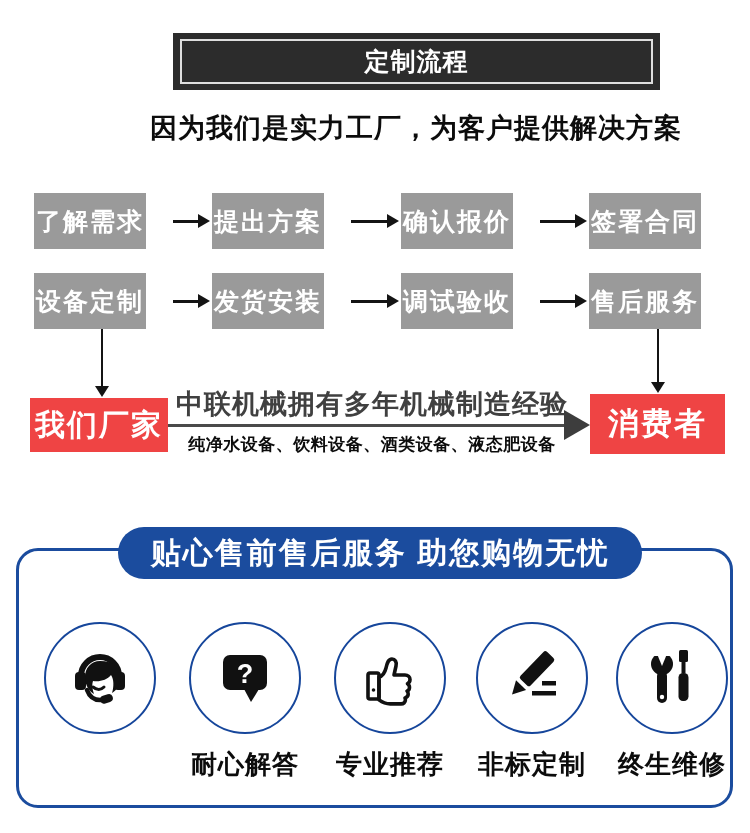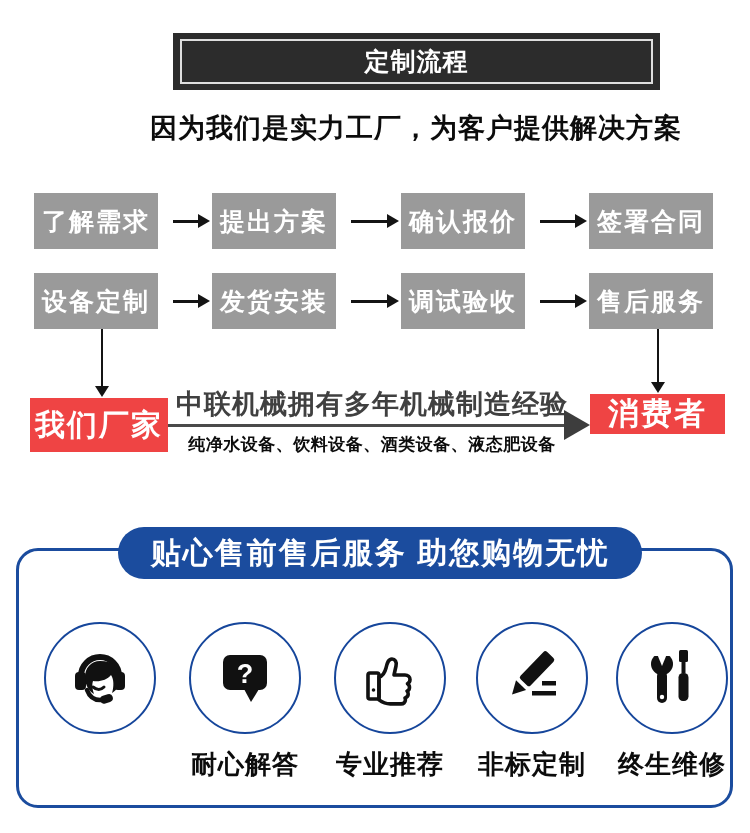--- a/index.html
+++ b/index.html
@@ -10,38 +10,38 @@
   
   .banner{position:absolute;left:133px;top:33px;width:487px;height:57px;
     background:#2c2c2c;box-sizing:border-box;padding:6px 7px;margin-left:40px;}
   .banner-inner{height:100%;border:2px solid #dedede;box-sizing:border-box;
     display:flex;align-items:center;justify-content:center;gap:16px;
     color:#ffffff;font-weight:bold;font-size:25px;letter-spacing:1px;}
   
   .subtitle{position:absolute;left:0;top:110px;width:750px;text-align:center;
     font-size:27px;font-weight:bold;color:#0c0c0c;letter-spacing:1px;padding-left:41px;}
   
-  .pbox{position:absolute;width:124px;height:56px;background:#9a9a9a;
+  .pbox{position:absolute;width:112px;height:56px;background:#9a9a9a;
     color:#ffffff;font-size:25px;font-weight:bold;letter-spacing:2px;
     display:flex;align-items:center;justify-content:center;}
   
   .harrow{position:absolute;height:16px;display:flex;align-items:center;}
   .harrow .line{flex:1;height:3px;background:#141414;}
   .harrow .head{width:0;height:0;border-left:12px solid #141414;
     border-top:7px solid transparent;border-bottom:7px solid transparent;}
   
   .varrow{position:absolute;width:16px;display:flex;flex-direction:column;align-items:center;}
   .varrow .line{width:2.5px;flex:1;background:#141414;}
   .varrow .head{width:0;height:0;border-top:11px solid #141414;
     border-left:7px solid transparent;border-right:7px solid transparent;}
   
   .bluebox{position:absolute;background:#ef4444;color:#ffffff;font-weight:bold;
     display:flex;align-items:center;justify-content:center;letter-spacing:2px;}
   .bluebox.left{left:30px;top:398px;width:138px;height:54px;font-size:30px;}
-  .bluebox.right{left:590px;top:394px;width:135px;height:40px;font-size:31px;}
+  .bluebox.right{left:590px;top:394px;width:135px;height:60px;font-size:31px;}
   .mid-headline{position:absolute;left:172px;top:386px;width:400px;text-align:center;
     font-size:27px;font-weight:bold;color:#404040;letter-spacing:1px;}
   .mid-subline{position:absolute;left:172px;top:433px;width:400px;text-align:center;
     font-size:17px;font-weight:bold;color:#0c0c0c;letter-spacing:0.5px;}
   .mainline{position:absolute;left:168px;top:424px;width:398px;height:3px;background:#4a4a4a;}
   .mainhead{position:absolute;left:564px;top:410px;width:0;height:0;
     border-left:26px solid #3d3d3d;border-top:15px solid transparent;border-bottom:15px solid transparent;}
   
   .service-box{position:absolute;left:16px;top:548px;width:717px;height:260px;
     box-sizing:border-box;border:3px solid #1b4c9e;border-radius:22px;background:#ffffff;}

